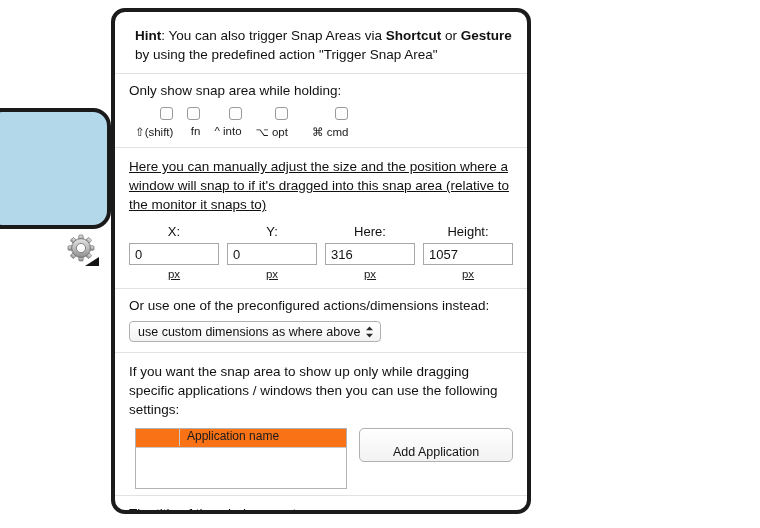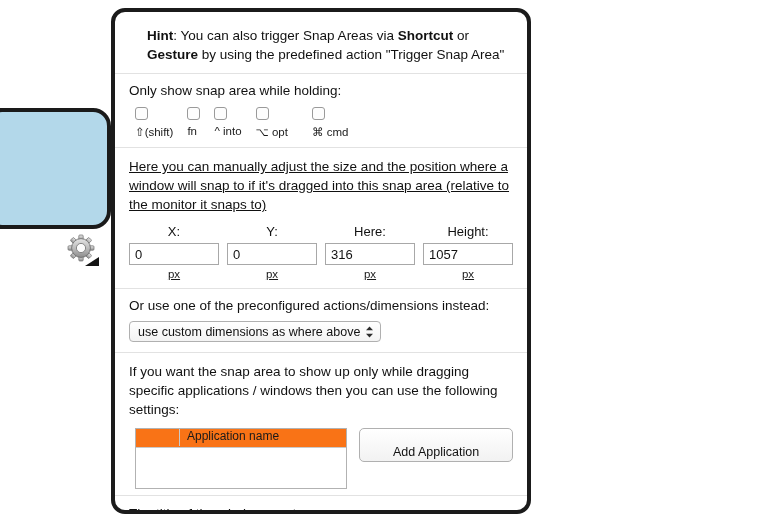--- a/index.html
+++ b/index.html
@@ -63,21 +63,20 @@
   }
   .divider {
     height: 1px;
     background: #e2e2e2;
     margin: 0;
   }
 
   
   #hint-section {
     padding: 14px 14px 9px 20px;
-    margin-left: 12px;
   }
   #hint-text {
     font-size: 13.5px;
     line-height: 19px;
     color: #111;
   }
   #hint-text b { font-weight: bold; }
 
   
   #modifiers-section {
@@ -88,21 +87,21 @@
     margin-bottom: 9px;
   }
   #modifier-list {
     display: flex;
     align-items: flex-start;
     padding-left: 6px;
   }
   .modifier {
     display: flex;
     flex-direction: column;
-    align-items: flex-start;
+    align-items: flex-end;
     margin-right: 14px;
   }
   .modifier-cb {
     width: 13px;
     height: 13px;
     border: 1px solid #9a9a9a;
     border-radius: 3px;
     background: #fdfdfd;
     box-sizing: border-box;
     margin-bottom: 5px;

